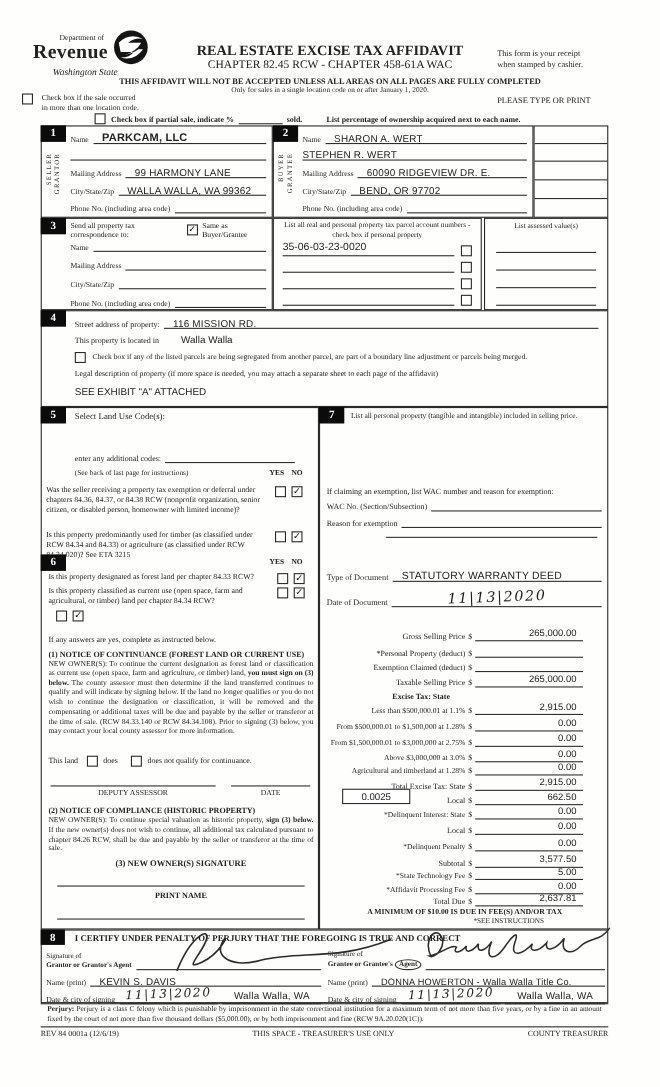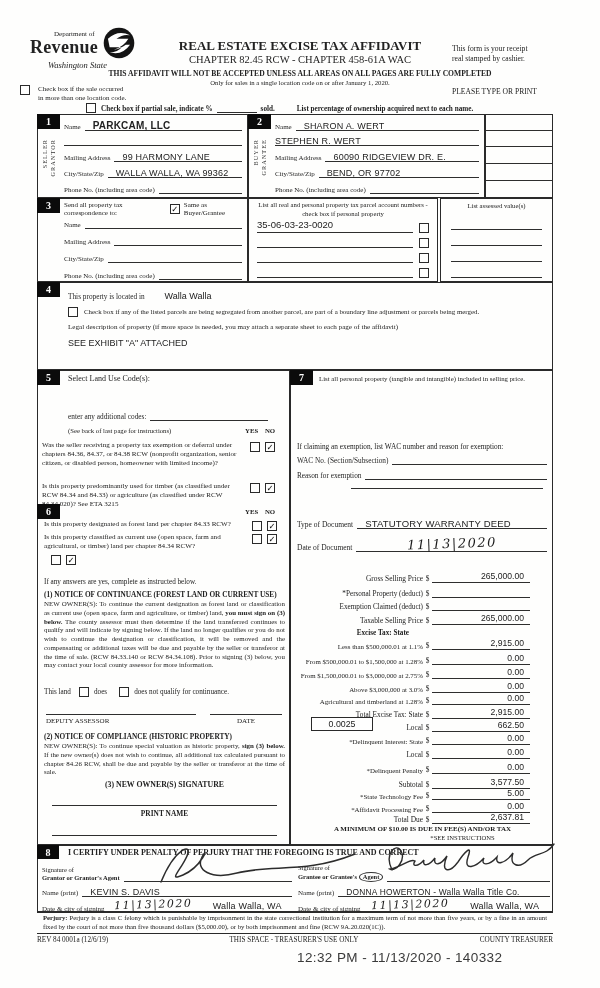--- a/index.html
+++ b/index.html
@@ -49,21 +49,21 @@
     <div class="abs i" style="left:34px;top:36px;font-size:8.5px;">Washington State</div>
   </div>
 
   <div class="abs b" style="left:150px;top:38px;width:300px;text-align:center;font-size:13px;">REAL ESTATE EXCISE TAX AFFIDAVIT</div>
   <div class="abs" style="left:150px;top:54px;width:300px;text-align:center;font-size:10.5px;">CHAPTER 82.45 RCW - CHAPTER 458-61A WAC</div>
   <div class="abs b" style="left:30px;top:69px;width:540px;text-align:center;font-size:7.6px;">THIS AFFIDAVIT WILL NOT BE ACCEPTED UNLESS ALL AREAS ON ALL PAGES ARE FULLY COMPLETED</div>
   <div class="abs" style="left:100px;top:79px;width:400px;text-align:center;font-size:6.7px;">Only for sales in a single location code on or after January 1, 2020.</div>
 
   <div class="abs" style="left:452px;top:44px;font-size:7.6px;line-height:1.35;">
     <div>This form is your receipt</div>
-    <div>real stamped by cashier.</div>
+    <div>when stamped by cashier.</div>
   </div>
   <div class="abs" style="left:452px;top:87px;font-size:7.6px;">PLEASE TYPE OR PRINT</div>
 
   <div class="abs" style="left:20px;top:85px;display:flex;">
     <span class="cb"></span>
     <div class="small" style="margin-left:8px;font-size:7px;">
       <div>Check box if the sale occurred</div>
       <div>in more than one location code.</div>
     </div>
   </div>
@@ -207,20 +207,26 @@
       <div style="height:14px;border-bottom:1px solid #2e2e2e;"></div>
       <div style="height:15px;border-bottom:1px solid #2e2e2e;"></div>
       <div style="height:15px;border-bottom:1px solid #2e2e2e;"></div>
       <div style="height:15px;border-bottom:1px solid #2e2e2e;"></div>
     </div>
   </div>
 
   <div class="box" style="left:37px;top:282px;width:516px;height:88px;">
     <div class="tab" style="left:-1px;top:-1px;">4</div>
     <div class="abs" style="left:30px;top:3px;right:8px;">
+      <div class="fline" style="height:13px;">
+        <span class="lab" style="font-size:7.3px;">Street address of property:</span>
+        <span class="ln">
+            <span class="val">116 MISSION RD.</span>
+          </span>
+      </div>
       <div style="height:15px;display:flex;align-items:flex-end;">
         <span class="lab" style="font-size:7.3px;">This property is located in</span>
         <span class="sans" style="font-size:9px;margin-left:20px;">Walla Walla</span>
       </div>
       <div style="height:16px;display:flex;align-items:flex-end;">
         <span class="cb"></span>
         <span class="small" style="margin-left:6px;white-space:nowrap;font-size:6.9px;">Check box if any of the listed parcels are being segregated from another parcel, are part of a boundary line adjustment or parcels being merged.</span>
       </div>
       <div style="height:15px;display:flex;align-items:flex-end;">
         <span class="small" style="font-size:7.1px;">Legal description of property (if more space is needed, you may attach a separate sheet to each page of the affidavit)</span>
@@ -296,21 +302,21 @@
     <div class="abs" style="left:6px;top:316px;display:flex;align-items:center;font-size:7.2px;">
       <span>This land</span>
       <span class="cb" style="margin:0 5px 0 8px;"></span>
       <span>does</span>
       <span class="cb" style="margin:0 5px 0 12px;"></span>
       <span>does not qualify for continuance.</span>
     </div>
 
     <div class="abs" style="left:8px;top:342px;width:150px;border-bottom:1px solid #2e2e2e;height:1px;"></div>
     <div class="abs" style="left:172px;top:342px;width:72px;border-bottom:1px solid #2e2e2e;height:1px;"></div>
-    <div class="abs" style="left:8px;top:346px;width:150px;font-size:7px;">DEPUTY ASSESSOR</div>
+    <div class="abs" style="left:8px;top:346px;width:150px;text-align:center;font-size:7px;">DEPUTY ASSESSOR</div>
     <div class="abs" style="left:172px;top:346px;width:72px;text-align:center;font-size:7px;">DATE</div>
 
     <div class="abs b" style="left:6px;top:361px;font-size:7.3px;text-align:center;">(2) NOTICE OF COMPLIANCE (HISTORIC PROPERTY)</div>
     <div class="abs" style="left:6px;top:371px;width:241px;font-size:6.9px;line-height:1.27;text-align:justify;">
       <span>NEW OWNER(S): To continue special valuation as historic property, </span><span class="b">sign (3) below.</span><span> If the new owner(s) does not wish to continue, all additional tax calculated pursuant to chapter 84.26 RCW, shall be due and payable by the seller or transferor at the time of sale.</span>
     </div>
 
     <div class="abs b" style="left:0;top:409px;width:253px;text-align:center;font-size:7.8px;">(3) NEW OWNER(S) SIGNATURE</div>
     <div class="abs" style="left:14px;top:433px;width:225px;border-bottom:1px solid #2e2e2e;height:1px;"></div>
     <div class="abs b" style="left:0;top:438px;width:253px;text-align:center;font-size:7.4px;">PRINT NAME</div>
@@ -506,15 +512,14 @@
       <span>Perjury is a class C felony which is punishable by imprisonment in the state correctional institution for a maximum term of not more than five years, or by a fine in an amount fixed by the court of not more than five thousand dollars ($5,000.00), or by both imprisonment and fine (RCW 9A.20.020(1C)).</span>
     </div>
   </div>
 
   <div class="abs" style="left:37px;top:936px;width:516px;display:flex;justify-content:space-between;font-size:7.2px;">
     <span>REV 84 0001a (12/6/19)</span>
     <span>THIS SPACE - TREASURER'S USE ONLY</span>
     <span>COUNTY TREASURER</span>
   </div>
 
-  <div class="abs sans" style="left:297px;top:950px;font-size:13.5px;color:#3a3a3a;letter-spacing:.4px;">12:32 PM - 11/13/2020 - 140332</div>
 
 </div>
 
 </body></html>

